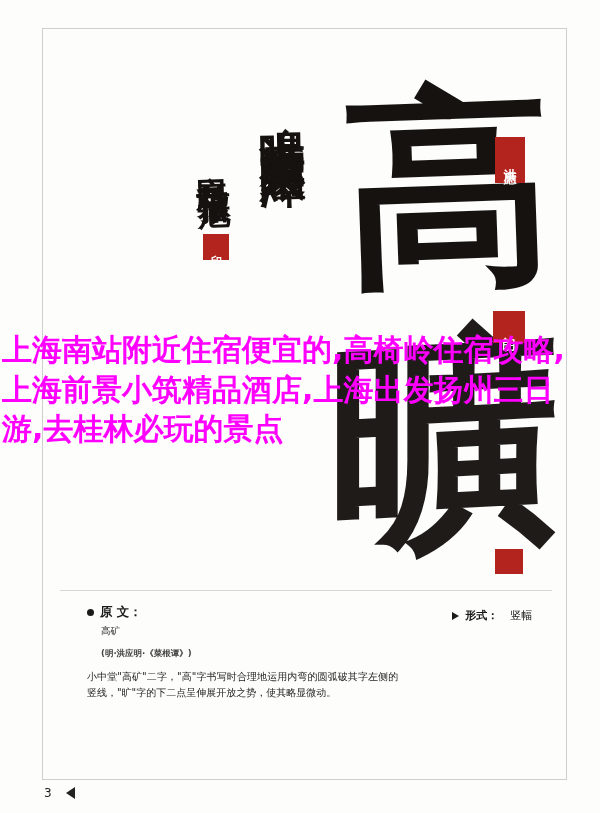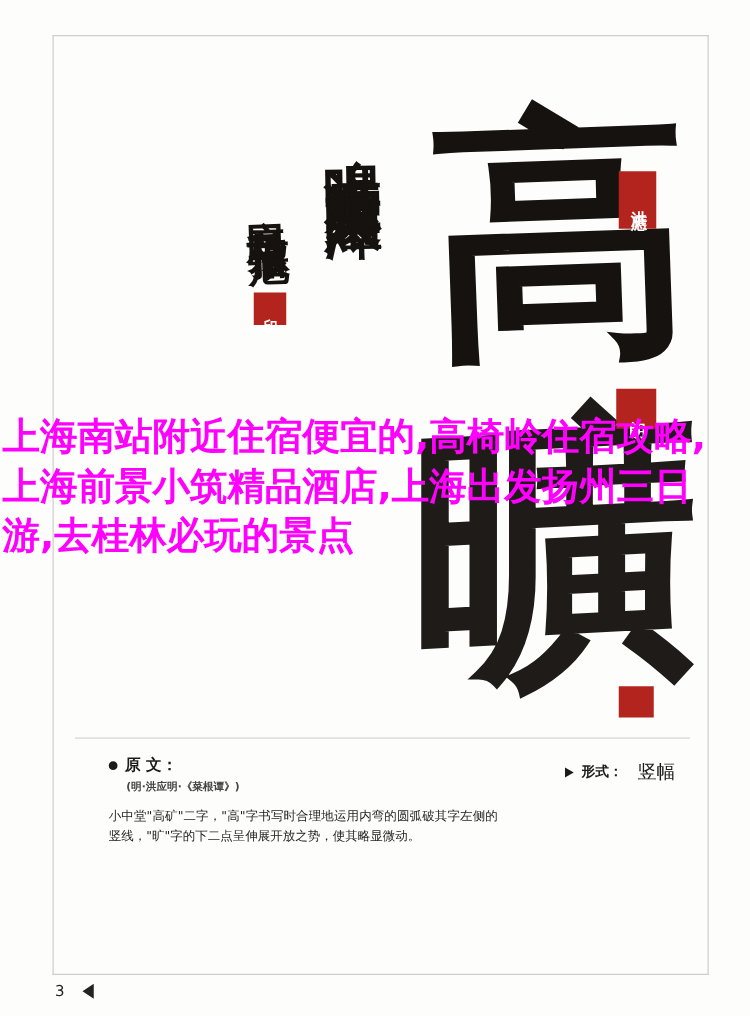--- a/index.html
+++ b/index.html
@@ -177,21 +177,21 @@
     display: flex;
     align-items: center;
     gap: 6px;
     font-size: 11px;
     font-weight: 700;
     margin-bottom: 26px;
     padding-left: 36px;
   }
   .note-row .val {
     font-weight: 400;
-    font-size: 15px;
+    font-size: 11px;
     margin-left: 6px;
   }
 
   
   .footer {
     position: absolute;
     left: 44px;
     top: 786px;
     display: flex;
     align-items: center;
@@ -246,20 +246,21 @@
   <div class="notes-sep"></div>
 
   <div class="notes">
     <div class="notes-cols">
       <div class="notes-left">
 
         <div class="note-head">
           <span class="bullet-dot"></span>
           <span>原 文：</span>
         </div>
+        <div class="note-body">高矿</div>
         <div class="note-body small">(明·洪应明·《菜根谭》)</div>
 
         <p class="note-para">小中堂"高矿"二字，"高"字书写时合理地运用内弯的圆弧破其字左侧的竖线，"旷"字的下二点呈伸展开放之势，使其略显微动。</p>
       </div>
 
       <div class="notes-right">
         <div class="note-row">
           <span class="bullet-tri"></span>
           <span>形式：</span>
           <span class="val">竖幅</span>

